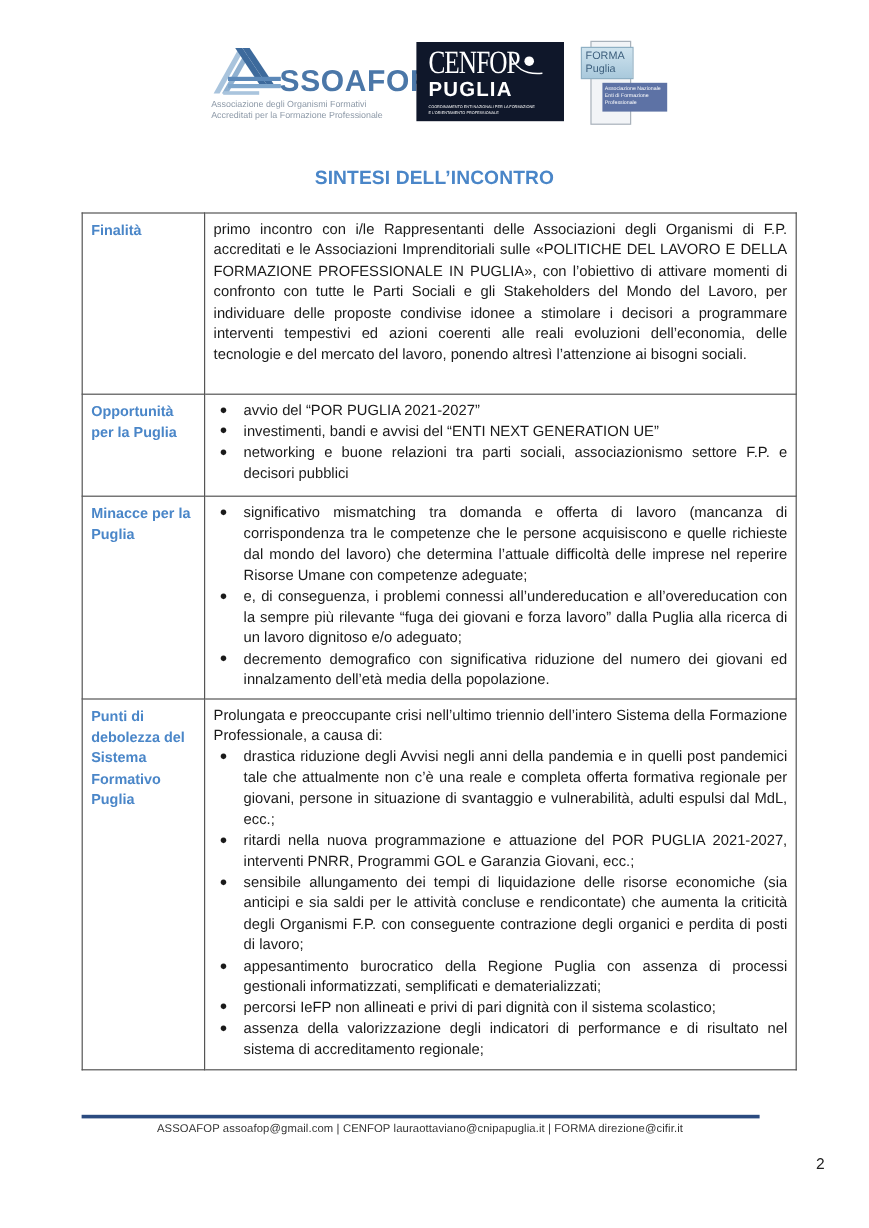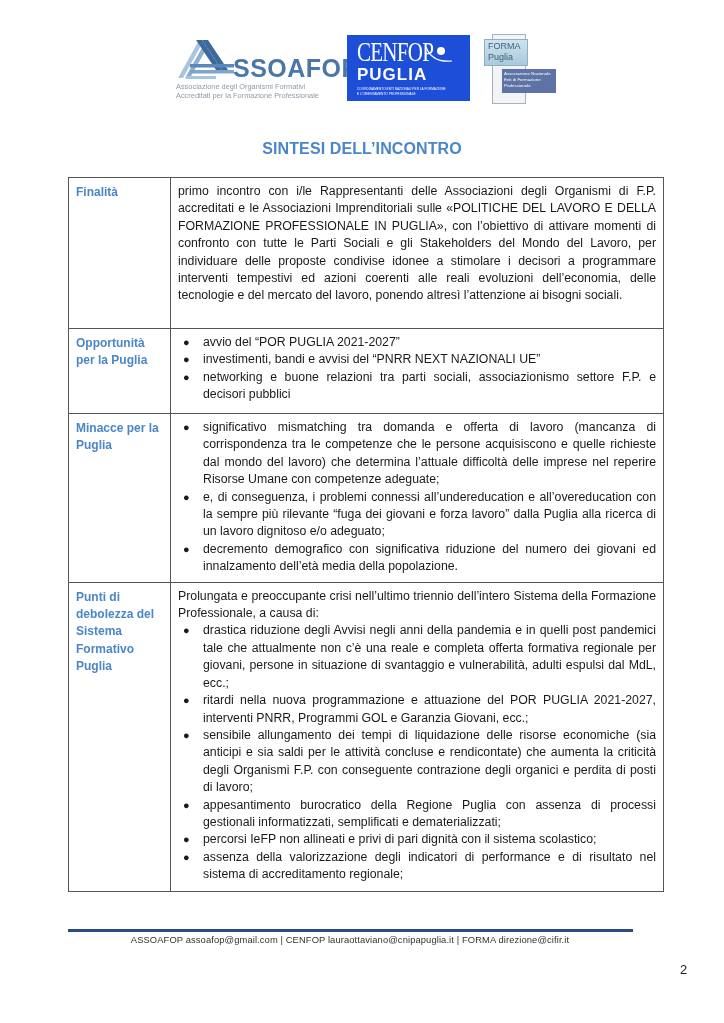--- a/index.html
+++ b/index.html
@@ -8,21 +8,21 @@
 
   
   .logos { position: absolute; top: 32px; left: 0; width: 724px; height: 75px; }
   .logo-assoafop { position: absolute; left: 176px; top: 4px; width: 162px; height: 66px; }
   .assoafop-mark { position: absolute; left: 0; top: 0; width: 60px; height: 44px; }
   .assoafop-name { position: absolute; left: 57px; top: 19px; font-size: 25px; font-weight: bold;
                    color: #4b77a8; letter-spacing: 0.5px; line-height: 26px; }
   .assoafop-sub { position: absolute; left: 0; top: 46px; width: 170px; font-size: 7.4px; font-weight: normal;
                   color: #8e9aa8; line-height: 9px; white-space: nowrap; }
 
-  .logo-cenfop { position: absolute; left: 347px; top: 3px; width: 123px; height: 66px; background: #1d4ed8; }
+  .logo-cenfop { position: absolute; left: 347px; top: 3px; width: 123px; height: 66px; background: #0f172a; }
   .cenfop-name { position: absolute; left: 10px; top: 3px; font-family: "Liberation Serif", serif;
                  font-size: 27px; color: #ffffff; letter-spacing: -1px; transform: scaleX(0.78);
                  transform-origin: left top; line-height: 28px; }
   .cenfop-swoosh { position: absolute; left: 77px; top: 8px; width: 30px; height: 22px; }
   .cenfop-puglia { position: absolute; left: 10px; top: 31px; font-size: 17px; font-weight: 900;
                    color: #ffffff; letter-spacing: 1px; line-height: 18px; }
   .cenfop-sub { position: absolute; left: 10px; top: 52px; font-size: 3.2px; color: #ffffff;
                 line-height: 4.5px; white-space: nowrap; }
 
   .logo-forma { position: absolute; left: 484px; top: 2px; width: 72px; height: 68px; }
@@ -131,21 +131,21 @@
     <td class="content-cell">
       <p>primo incontro con i/le Rappresentanti delle Associazioni degli Organismi di F.P. accreditati e le Associazioni Imprenditoriali sulle «POLITICHE DEL LAVORO E DELLA FORMAZIONE PROFESSIONALE IN PUGLIA», con l’obiettivo di attivare momenti di confronto con tutte le Parti Sociali e gli Stakeholders del Mondo del Lavoro, per individuare delle proposte condivise idonee a stimolare i decisori a programmare interventi tempestivi ed azioni coerenti alle reali evoluzioni dell’economia, delle tecnologie e del mercato del lavoro, ponendo altresì l’attenzione ai bisogni sociali.</p>
     </td>
   </tr>
 
   <tr class="row-opportunita">
     <td class="label-cell">Opportunità per la Puglia</td>
     <td class="content-cell">
       <ul class="bullets">
         <li><span class="dot">●</span><span>avvio del “POR PUGLIA 2021-2027”</span></li>
-        <li><span class="dot">●</span><span>investimenti, bandi e avvisi del “PNRR NEXT NAZIONALI UE”</span></li>
+        <li><span class="dot">●</span><span>investimenti, bandi e avvisi del “ENTI NEXT GENERATION UE”</span></li>
         <li><span class="dot">●</span><span>networking e buone relazioni tra parti sociali, associazionismo settore F.P. e decisori pubblici</span></li>
       </ul>
     </td>
   </tr>
 
   <tr class="row-minacce">
     <td class="label-cell">Minacce per la Puglia</td>
     <td class="content-cell">
       <ul class="bullets">
         <li><span class="dot">●</span><span>significativo mismatching tra domanda e offerta di lavoro (mancanza di corrispondenza tra le competenze che le persone acquisiscono e quelle richieste dal mondo del lavoro) che determina l’attuale difficoltà delle imprese nel reperire Risorse Umane con competenze adeguate;</span></li>

